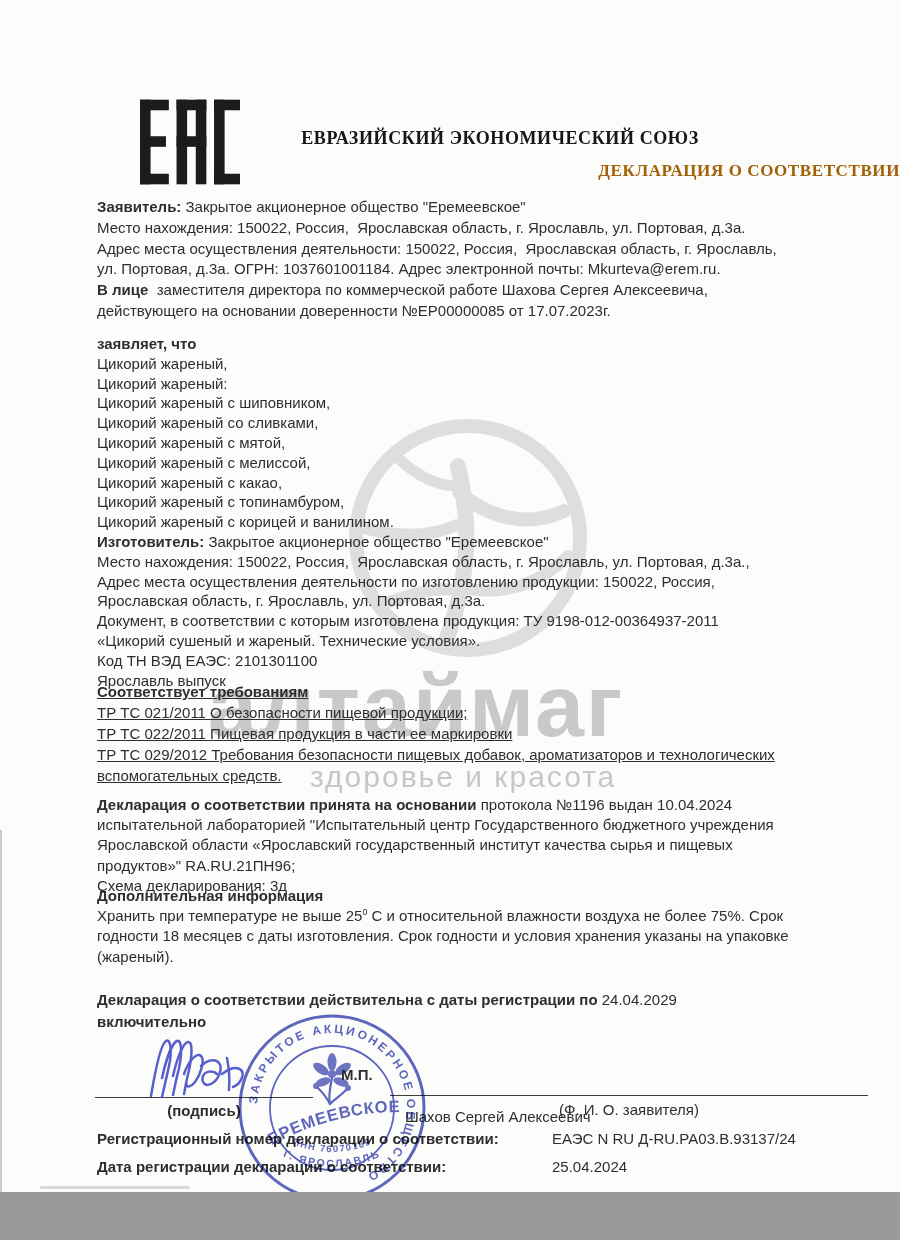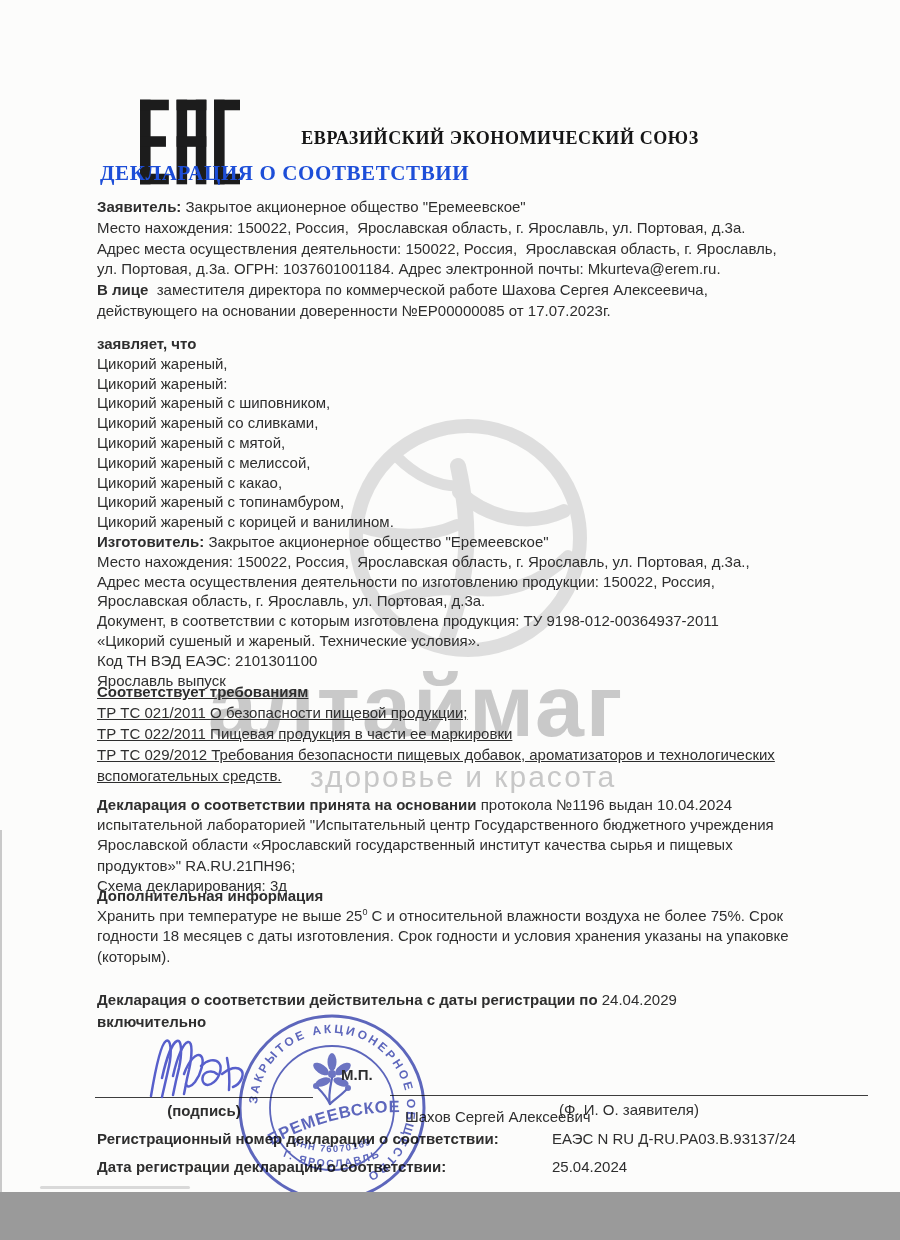--- a/index.html
+++ b/index.html
@@ -8,23 +8,23 @@
     font-family:"Liberation Sans",sans-serif;color:#2e2e2e;overflow:hidden;padding-left:44px;
   }
   
   .eac-logo{position:absolute;left:140px;top:98px;z-index:2;}
   .title-union{
     position:absolute;left:100px;top:128px;width:800px;text-align:center;
     font-family:"Liberation Serif",serif;font-weight:700;font-size:18px;
     letter-spacing:.6px;color:#161616;z-index:2;
   }
   .title-doc{
-    position:absolute;left:100px;top:161px;width:800px;text-align:left;
-    font-family:"Liberation Serif",serif;font-weight:700;font-size:21px;
-    letter-spacing:.6px;color:#1d4ed8;z-index:2;
+    position:absolute;left:100px;top:161px;width:800px;text-align:right;
+    font-family:"Liberation Serif",serif;font-weight:700;font-size:17px;
+    letter-spacing:.6px;color:#a16207;z-index:2;
   }
   
   .wm-globe{position:absolute;left:338px;top:408px;z-index:1;opacity:.55;}
   .wm-brand{
     position:absolute;left:208px;top:655px;z-index:1;
     font-size:88px;font-weight:700;letter-spacing:2px;color:#c1c1c1;opacity:.85;
   }
   .wm-tagline{
     position:absolute;left:310px;top:760px;z-index:1;
     font-size:30px;font-weight:400;letter-spacing:2px;color:#c7c7c7;
@@ -150,21 +150,21 @@
         <div class="line" data-name="text-line"><span class="b">Декларация о соответствии принята на основании </span><span>протокола №1196 выдан 10.04.2024</span></div>
         <div class="line" data-name="text-line"><span>испытательной лабораторией "Испытательный центр Государственного бюджетного учреждения</span></div>
         <div class="line" data-name="text-line"><span>Ярославской области «Ярославский государственный институт качества сырья и пищевых</span></div>
         <div class="line" data-name="text-line"><span>продуктов»" RA.RU.21ПН96;</span></div>
         <div class="line" data-name="text-line"><span>Схема декларирования: 3д</span></div>
       </div>
       <div class="block" data-name="block-additional-info">
         <div class="line" data-name="text-line"><span class="b">Дополнительная информация</span></div>
         <div class="line" data-name="text-line"><span>Хранить при температуре не выше 25</span><sup>0</sup><span> С и относительной влажности воздуха не более 75%. Срок</span></div>
         <div class="line" data-name="text-line"><span>годности 18 месяцев с даты изготовления. Срок годности и условия хранения указаны на упаковке</span></div>
-        <div class="line" data-name="text-line"><span>(которым).</span></div>
+        <div class="line" data-name="text-line"><span>(жареный).</span></div>
       </div>
       <div class="block" data-name="block-validity">
         <div class="line" data-name="text-line"><span class="b">Декларация о соответствии действительна с даты регистрации по </span><span>24.04.2029</span></div>
         <div class="line" data-name="text-line"><span class="b">включительно</span></div>
       </div>
     </div>
 
   <svg class="sig-svg" data-name="handwritten-signature" width="130" height="80" viewBox="0 0 130 80">
     <g fill="none" stroke="#4a52c8" stroke-width="2.5" stroke-linecap="round" opacity=".92">
       <path d="M 6,66 C 10,42 16,14 21,11 C 26,8 27,22 24,36 C 21,50 18,62 17,67"></path>

